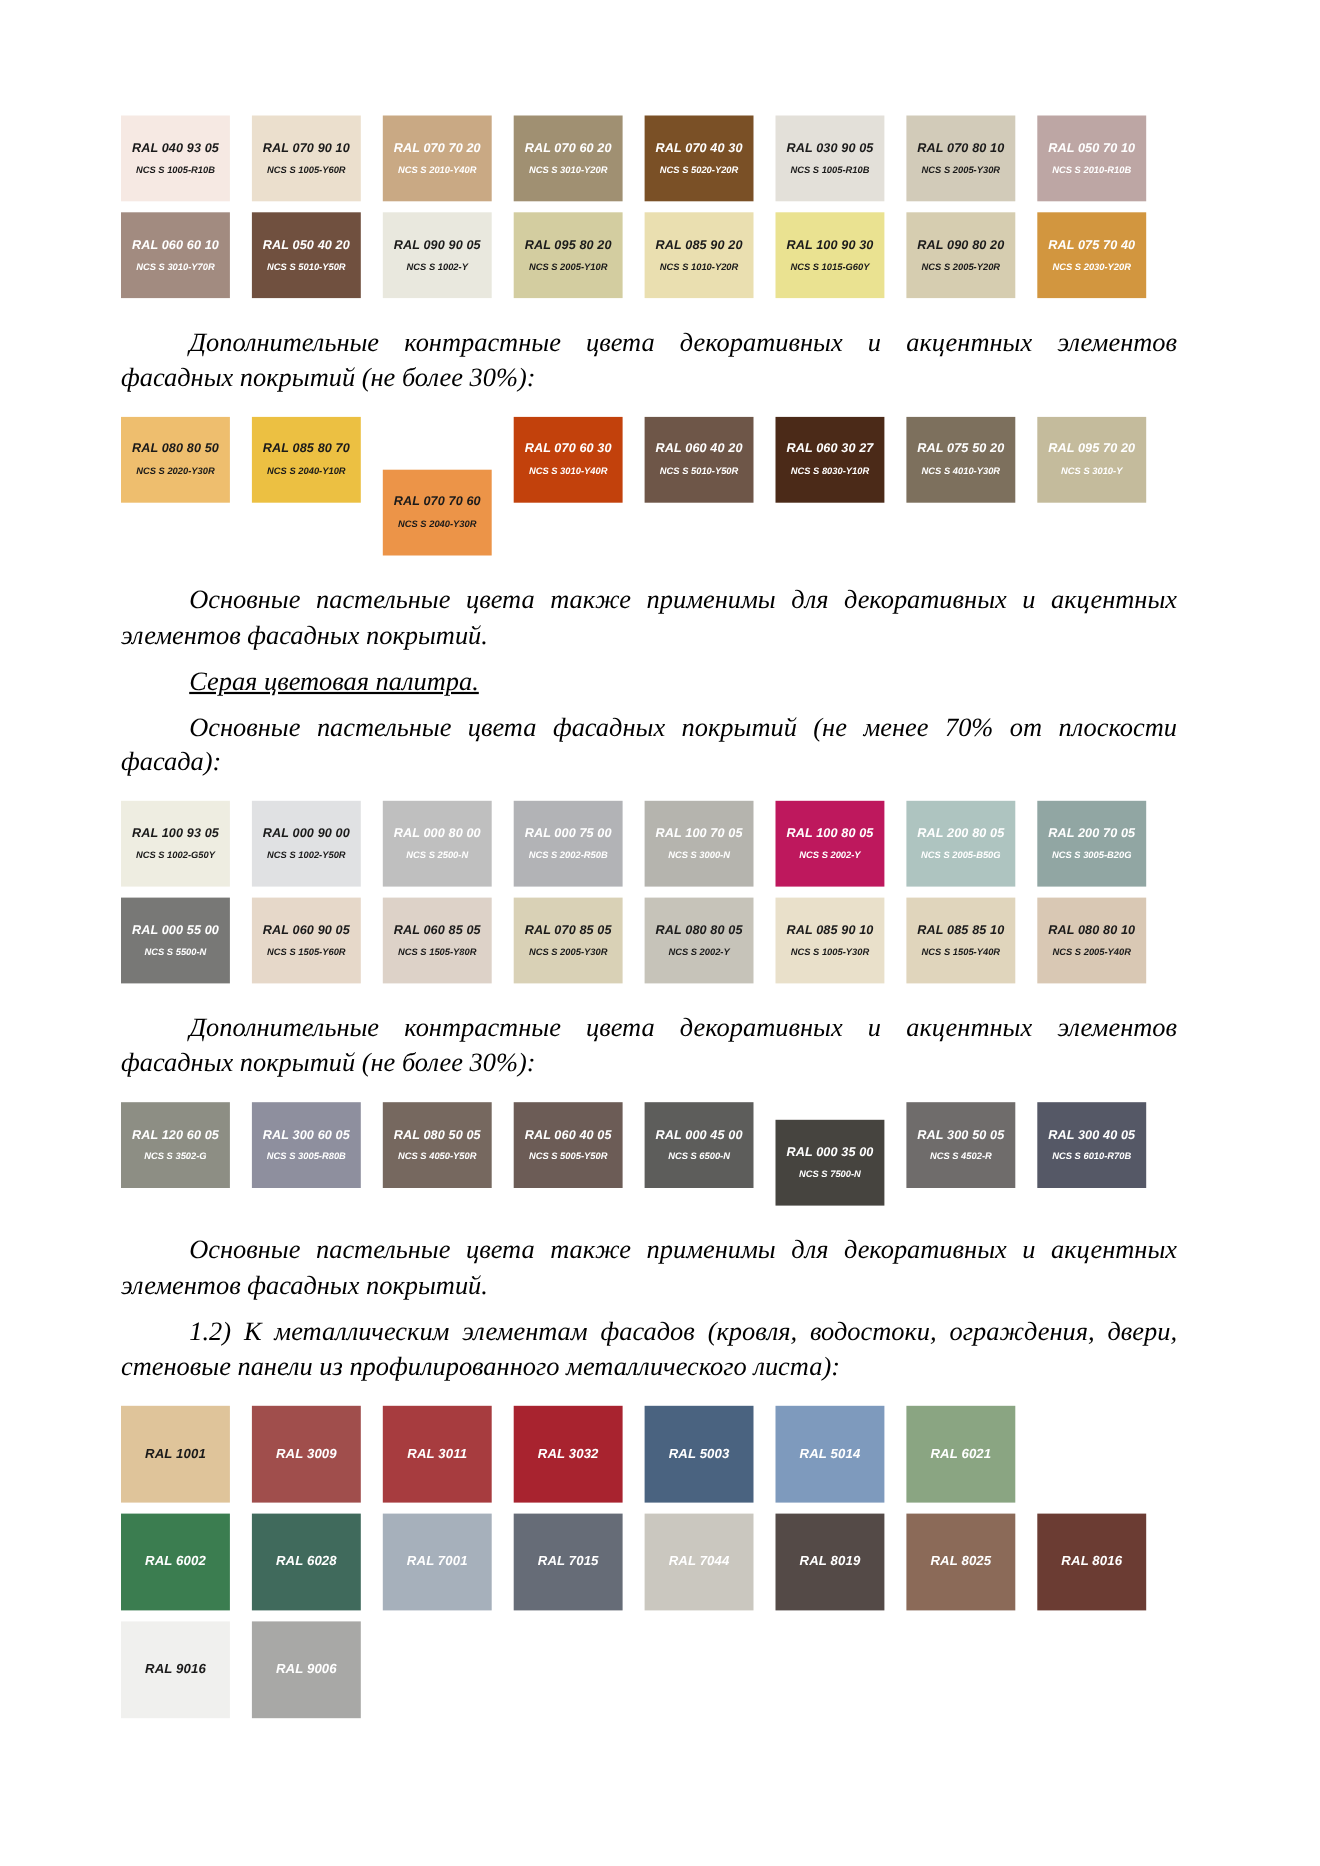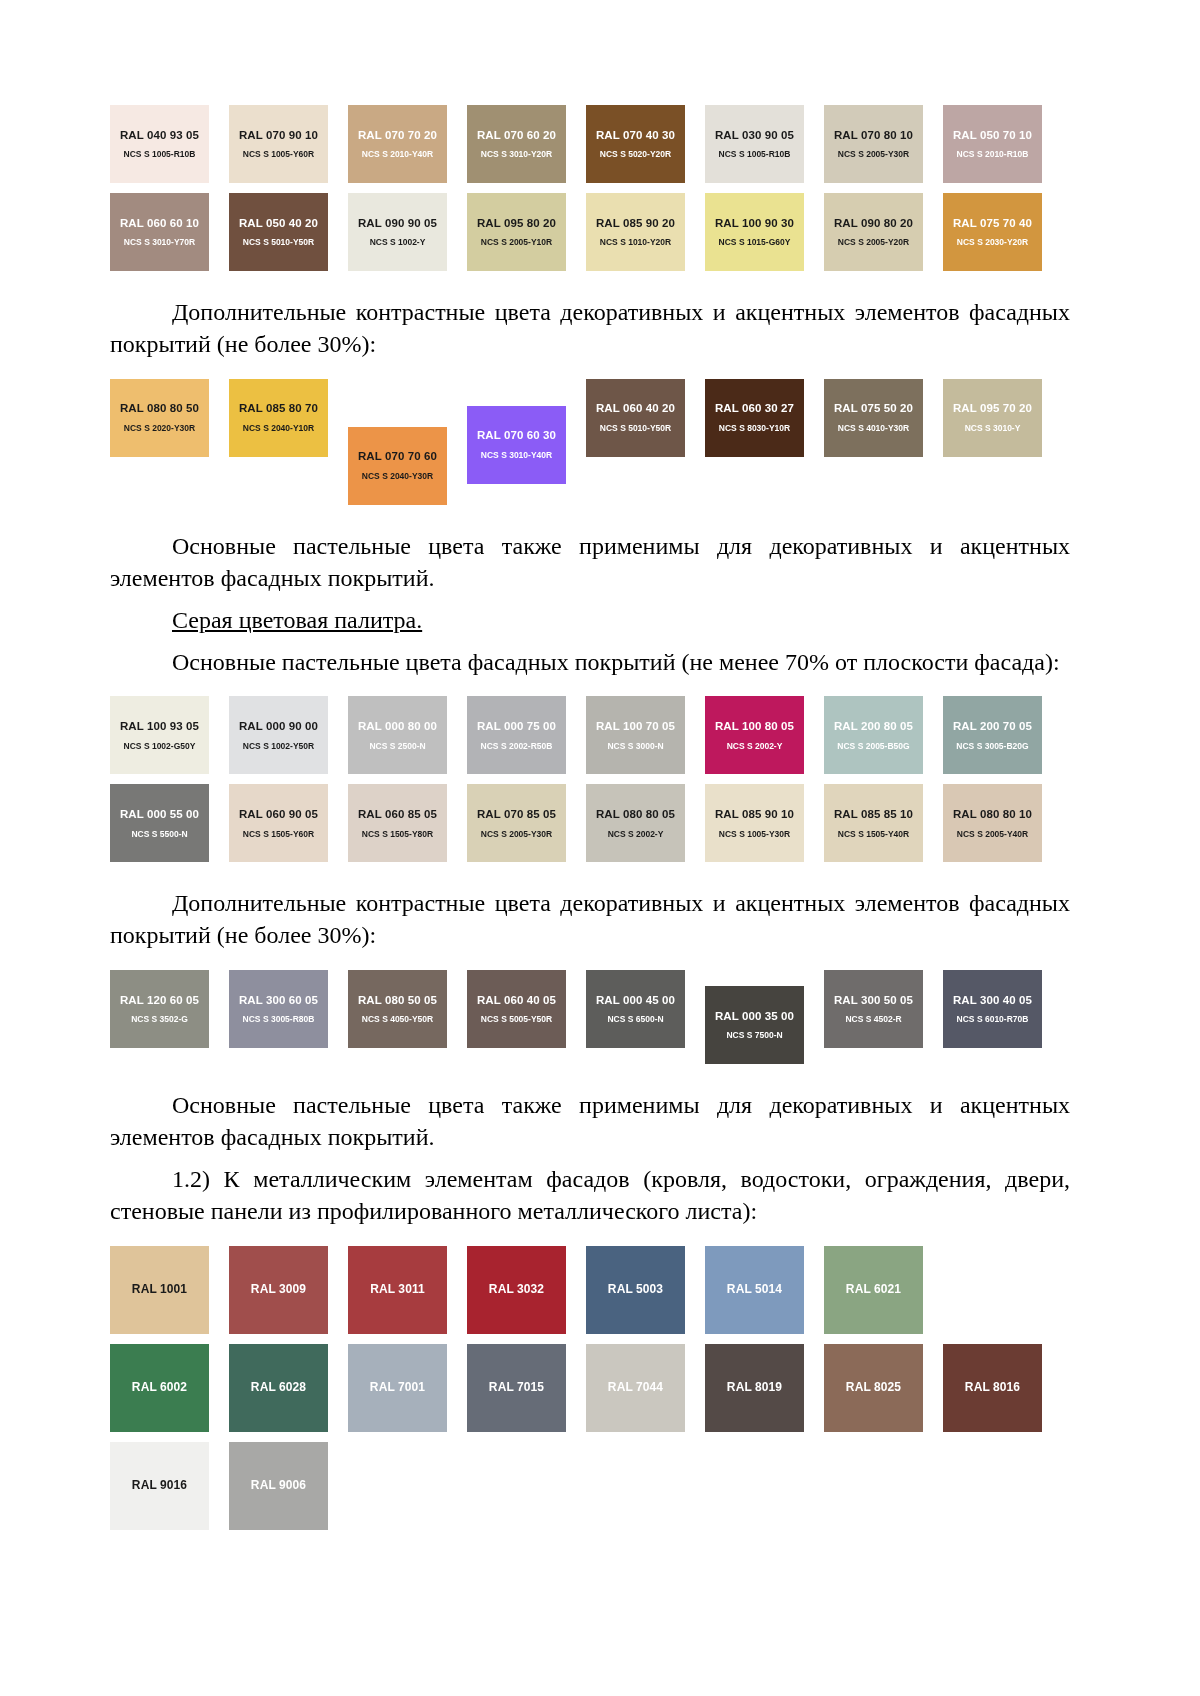--- a/index.html
+++ b/index.html
@@ -15,20 +15,21 @@
     color: #000000;
     position: relative;
     overflow: hidden;
   }
   .page {
     position: relative;
     width: 1200px;
     height: 1696px;
     padding: 0;
     box-sizing: border-box;
+    font-style: italic;
   }
   .content {
     position: absolute;
     left: 110px;
     top: 0;
     width: 960px;
   }
 
   
   p.para {
@@ -198,21 +199,21 @@
             <div class="ncs">NCS S 2020-Y30R</div>
           </div>
           <div class="swatch" style="background: rgb(236, 192, 66); color: rgb(26, 26, 26);">
             <div class="ral">RAL 085 80 70</div>
             <div class="ncs">NCS S 2040-Y10R</div>
           </div>
           <div class="swatch" style="background: rgb(236, 148, 72); color: rgb(26, 26, 26); margin-top: 48px;">
             <div class="ral">RAL 070 70 60</div>
             <div class="ncs">NCS S 2040-Y30R</div>
           </div>
-          <div class="swatch" style="background: #8b5cf6; color: rgb(255, 255, 255); margin-top: 27px;">
+          <div class="swatch" style="background: #c2410c; color: rgb(255, 255, 255);">
             <div class="ral">RAL 070 60 30</div>
             <div class="ncs">NCS S 3010-Y40R</div>
           </div>
           <div class="swatch" style="background: rgb(110, 86, 72); color: rgb(255, 255, 255);">
             <div class="ral">RAL 060 40 20</div>
             <div class="ncs">NCS S 5010-Y50R</div>
           </div>
           <div class="swatch" style="background: rgb(75, 42, 24); color: rgb(255, 255, 255);">
             <div class="ral">RAL 060 30 27</div>
             <div class="ncs">NCS S 8030-Y10R</div>

